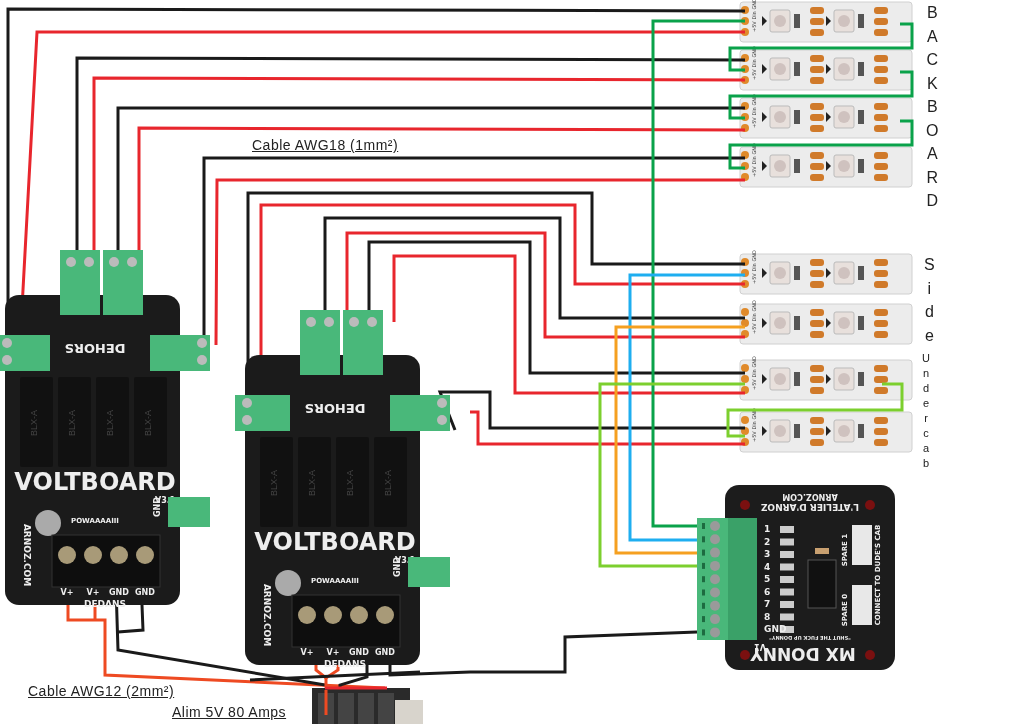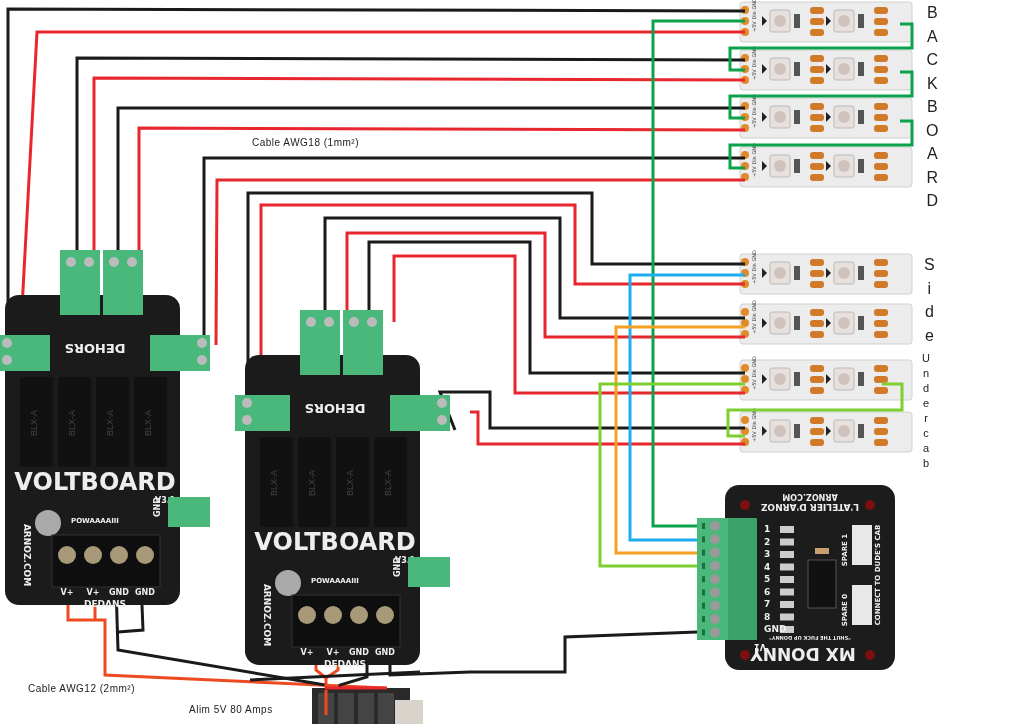--- a/index.html
+++ b/index.html
@@ -2,21 +2,21 @@
 <html><head>
 <meta charset="utf-8">
 <style>
   html,body{margin:0;padding:0;background:#fff;}
   body{width:1024px;height:724px;position:relative;overflow:hidden;font-family:"Liberation Sans",sans-serif;}
   #stage{position:absolute;left:0;top:0;width:1024px;height:724px;}
   .lbl{position:absolute;color:#222;font-family:"Liberation Sans",sans-serif;white-space:nowrap;}
   .vtext{position:absolute;color:#222;display:flex;flex-direction:column;align-items:center;}
   .big{font-size:16px;line-height:23.5px;}
   .small{font-size:11px;line-height:15px;}
-  .cable-label{font-size:10px;letter-spacing:0.5px;}
+  .cable-label{font-size:14px;letter-spacing:0.5px;text-decoration:underline;}
   .board-text{font-family:"DejaVu Sans",sans-serif;font-weight:bold;fill:#eee;}
 </style>
 </head>
 <body>
 
 <svg id="stage" width="1024" height="724" viewBox="0 0 1024 724" xmlns="http://www.w3.org/2000/svg">
   <defs>
     <pattern id="pcb" width="4" height="4" patternUnits="userSpaceOnUse">
       <rect width="4" height="4" fill="#1b1b1b"></rect>
     </pattern>
@@ -399,21 +399,21 @@
     <rect x="338" y="693" width="16" height="31" fill="#444"></rect>
     <rect x="358" y="693" width="16" height="31" fill="#444"></rect>
     <rect x="378" y="693" width="16" height="31" fill="#444"></rect>
   </g>
   <polyline fill="none" stroke="#ee4a22" stroke-width="3" points="326,690 326,715"></polyline>
   <line stroke="#e8262d" stroke-width="3" x1="325" y1="688" x2="387" y2="688"></line>
 </svg>
 
 <div class="lbl cable-label" style="left:252px;top:137px;">Cable AWG18 (1mm²)</div>
 <div class="lbl cable-label" style="left:28px;top:683px;text-align:right;">Cable AWG12 (2mm²)</div>
-<div class="lbl cable-label" style="left:172px;top:704px;margin-left:17px;">Alim 5V 80 Amps</div>
+<div class="lbl cable-label" style="left:172px;top:704px;">Alim 5V 80 Amps</div>
 
 <div class="vtext big" id="grp-backboard" style="left:926px;top:1px;">
     <span>B</span>
     <span>A</span>
     <span>C</span>
     <span>K</span>
     <span>B</span>
     <span>O</span>
     <span>A</span>
     <span>R</span>

